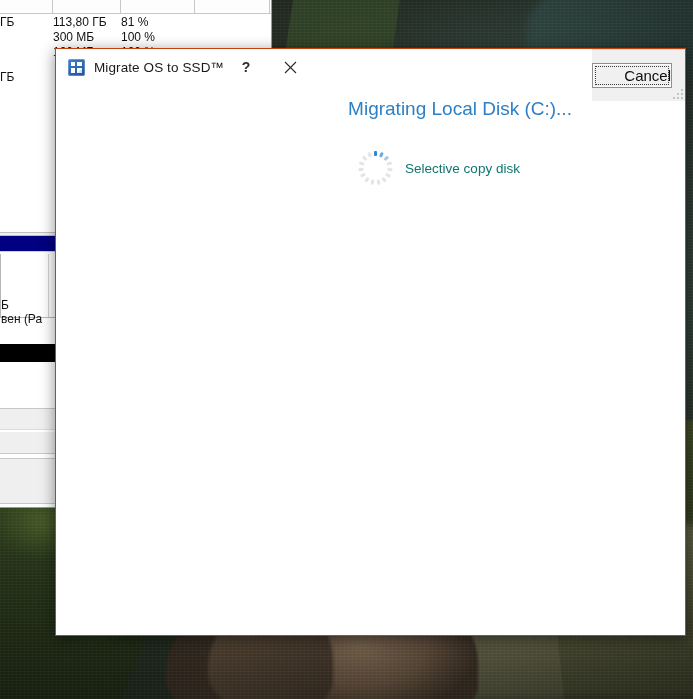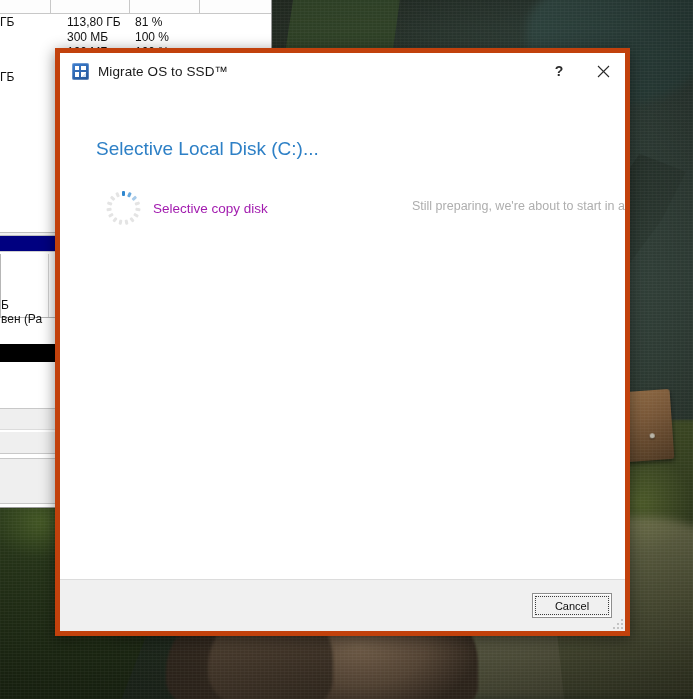--- a/index.html
+++ b/index.html
@@ -110,21 +110,21 @@
     overflow:hidden;
   }
   .bg-table { position:absolute; left:0; top:0; width:272px; }
   .bg-head-row {
     display:flex; height:14px; border-bottom:1px solid #c8c8c8;
     background:#fdfdfd;
   }
   .bg-head-cell { border-right:1px solid #c8c8c8; height:100%; }
   .bg-row { display:flex; height:15px; font-size:12px; color:#111; align-items:center; }
   .bg-c0 { width:53px; padding-left:0; text-align:left; }
-  .bg-c1 { width:68px;margin-left:14px; }
+  .bg-c1 { width:68px; }
   .bg-c2 { width:74px; }
   .bg-c3 { width:75px; }
 
   .bg-midtext { position:absolute; left:0; top:70px; font-size:12px; color:#111; }
 
   .bg-panel-split { position:absolute; left:0; top:232px; width:272px; }
   .bg-panel-bar { height:4px; background:#f0f0f0; border-top:1px solid #c0c0c0; border-bottom:1px solid #c0c0c0; }
   .bg-selrow { height:16px; background:#000080; border-bottom:1px solid #d0d0d0; }
   .bg-selrow .bg-selcell { height:100%; }
   .bg-graphic-box {
@@ -138,25 +138,25 @@
   .bg-lbl2 { position:absolute; left:0; top:58px; font-size:12px; color:#111; }
   .bg-blackbar { position:absolute; left:0; top:344px; width:164px; height:18px; background:#000; }
   .bg-lower-a { position:absolute; left:0; top:408px; width:164px; height:22px; background:#efefef; border-top:1px solid #c8c8c8; border-bottom:1px solid #dcdcdc; }
   .bg-lower-b { position:absolute; left:0; top:432px; width:164px; height:22px; background:#efefef; border-bottom:1px solid #c8c8c8; }
   .bg-lower-c { position:absolute; left:0; top:458px; width:164px; height:46px; background:#efefef; border:1px solid #c8c8c8; border-left:none; }
   .bg-scrollcol { position:absolute; left:164px; top:232px; width:12px; height:276px; background:#f4f4f4; border-left:1px solid #c6c6c6; }
   .bg-rightcol { position:absolute; left:176px; top:232px; width:96px; height:276px; background:#ffffff; border-left:1px solid #c6c6c6; }
 
   
   #dialog {
-    position:absolute; left:55px; top:48px; width:575px; height:588px;
+    position:absolute; left:55px; top:48px; width:631px; height:588px;
     background:#ffffff;
-    border:5px solid #c2410c;
+    border:1px solid #c2410c;
     box-shadow:0 3px 14px rgba(0,0,0,.45);
-    display:flex; flex-direction:column;
+    display:flex; flex-direction:row;
   }
   .titlebar {
     height:36px; display:flex; align-items:center;
     padding:0 0 0 12px; flex:0 0 auto; background:#ffffff;
   }
   .app-icon {
     width:17px; height:17px; border-radius:2px;
     background:linear-gradient(150deg,#3f7fd0,#1f5296);
     position:relative; flex:0 0 auto; margin-right:9px;
     box-shadow:inset 0 0 0 1px rgba(255,255,255,.25);
@@ -195,40 +195,40 @@
     width:34px; height:34px; position:relative; flex:0 0 auto; margin-right:13px;
   }
   .spinner span {
     position:absolute; left:50%; top:50%; width:3px; height:5px; margin:-17px 0 0 -1.5px;
     border-radius:1px; background:#e4e4e4; transform-origin:50% 17px;
   }
   .spinner span.on1 { background:#2f87cf; }
   .spinner span.on2 { background:#69a9dd; }
   .spinner span.on3 { background:#a8cbe9; }
 
-  .task-label { font-size:13.5px; color:#a21caf; white-space:nowrap; }
+  .task-label { font-size:13.5px; color:#0f766e; white-space:nowrap; }
   .status-text {
     position:absolute; left:352px; top:110px;
     font-size:12.5px; color:#aeaeae; white-space:nowrap;
   }
 
   .dlg-footer {
     flex:0 0 auto; height:52px; background:#f0f0f0;
     border-top:1px solid #dcdcdc;
     display:flex; align-items:center; justify-content:flex-end;
     padding-right:13px; position:relative;
   }
   .cancel-btn {
     width:80px; height:25px;
     background:#f0f0f0;
     border:1px solid #8e8e8e;
     box-shadow:inset 0 0 0 1px #fdfdfd;
-    display:flex; align-items:center; justify-content:center;
+    display:flex; align-items:center; justify-content:flex-end;
     font-family:"Liberation Sans", sans-serif;
-    font-size:11px; color:#0d0d0d; cursor:default; position:relative;
+    font-size:15px; color:#0d0d0d; cursor:default; position:relative;
   }
   .cancel-btn .focus-ring {
     position:absolute; left:2px; top:2px; right:2px; bottom:2px;
     border:1px dotted #3a3a3a; pointer-events:none;
   }
   .grip {
     position:absolute; right:1px; bottom:1px; width:13px; height:13px; opacity:.5;
   }
   .grip i { position:absolute; width:2px; height:2px; background:#9a9a9a; }
   .grip i:nth-child(1){ right:1px; bottom:1px; }
@@ -321,21 +321,21 @@
     <button class="tb-btn help">?</button>
     <button class="tb-btn close">
       <svg width="13" height="13" viewBox="0 0 13 13">
         <line x1="1" y1="1" x2="12" y2="12" stroke="#2b2b2b" stroke-width="1.1"></line>
         <line x1="12" y1="1" x2="1" y2="12" stroke="#2b2b2b" stroke-width="1.1"></line>
       </svg>
     </button>
   </div>
 
   <div class="dlg-body">
-    <div class="heading">Selective Local Disk (C:)...</div>
+    <div class="heading">Migrating Local Disk (C:)...</div>
 
     <div class="task-row">
       <span class="spinner">
         <span class="on1" style="transform:rotate(0deg)"></span>
         <span class="on2" style="transform:rotate(24deg)"></span>
         <span class="on3" style="transform:rotate(48deg)"></span>
         <span style="transform:rotate(72deg)"></span>
         <span style="transform:rotate(96deg)"></span>
         <span style="transform:rotate(120deg)"></span>
         <span style="transform:rotate(144deg)"></span>

